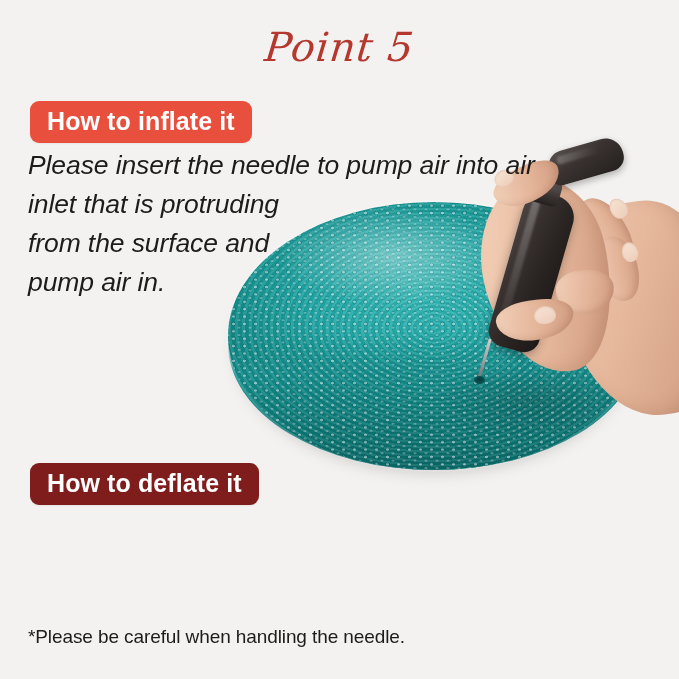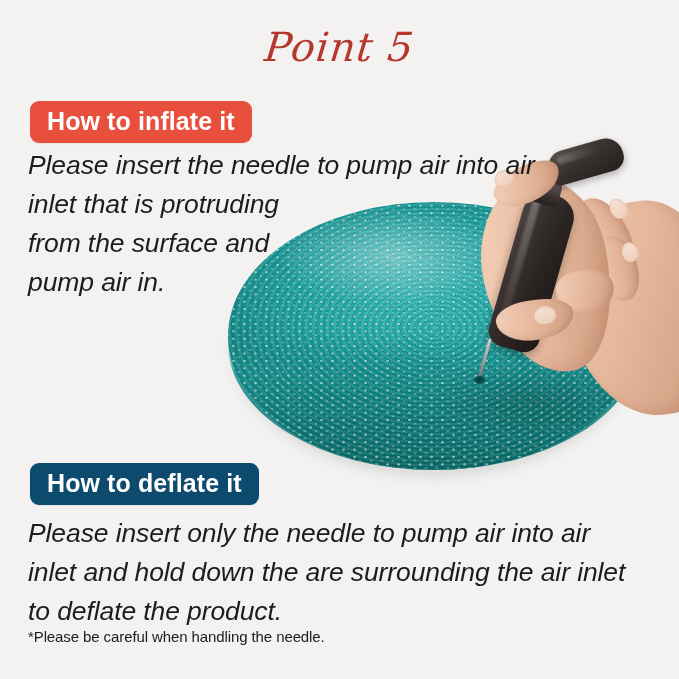--- a/index.html
+++ b/index.html
@@ -75,21 +75,21 @@
   #para-deflate {
     left: 28px;
     top: 514px;
     width: 606px;
   }
   .note {
     position: absolute;
     left: 28px;
     top: 622px;
     color: #1c1c1c;
-    font-size: 15px;
+    font-size: 19px;
     line-height: 30px;
     letter-spacing: -0.1px;
     z-index: 25;
   }
 
   
   #photo {
     position: absolute;
     left: 0;
     top: 150px;
@@ -343,21 +343,18 @@
 
   </div>
 
   <div class="badge" id="badge-inflate" style="background: rgb(233, 79, 61); color: rgb(255, 255, 255);">How to inflate it</div>
 
   <div class="para" id="para-inflate">Please insert the needle to pump air into air
 inlet that is protruding
 from the surface and
 pump air in.</div>
 
-  <div class="badge" id="badge-deflate" style="background: #0c4a6e; color: rgb(255, 255, 255);">How to deflate it</div>
-
-  <div class="para" id="para-deflate">Please insert only the needle to pump air into air
-inlet and hold down the are surrounding the air inlet
-to deflate the product.</div>
+  <div class="badge" id="badge-deflate" style="background: #7f1d1d; color: rgb(255, 255, 255);">How to deflate it</div>
+
 
   <div class="note">*Please be careful when handling the needle.</div>
 
 </div>
 
 </body></html>

